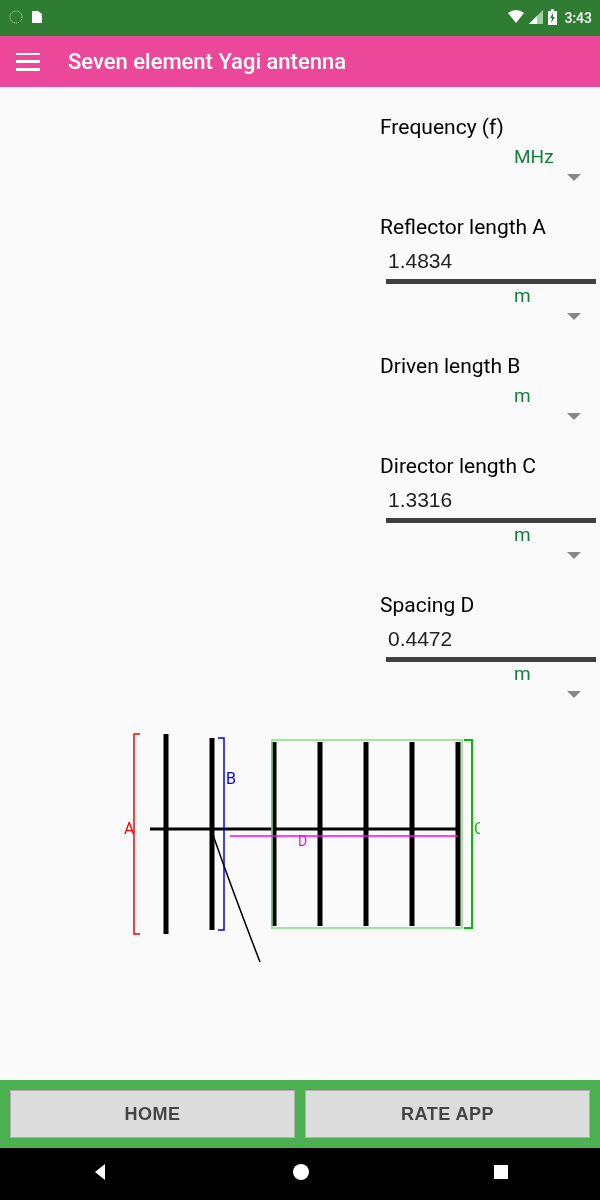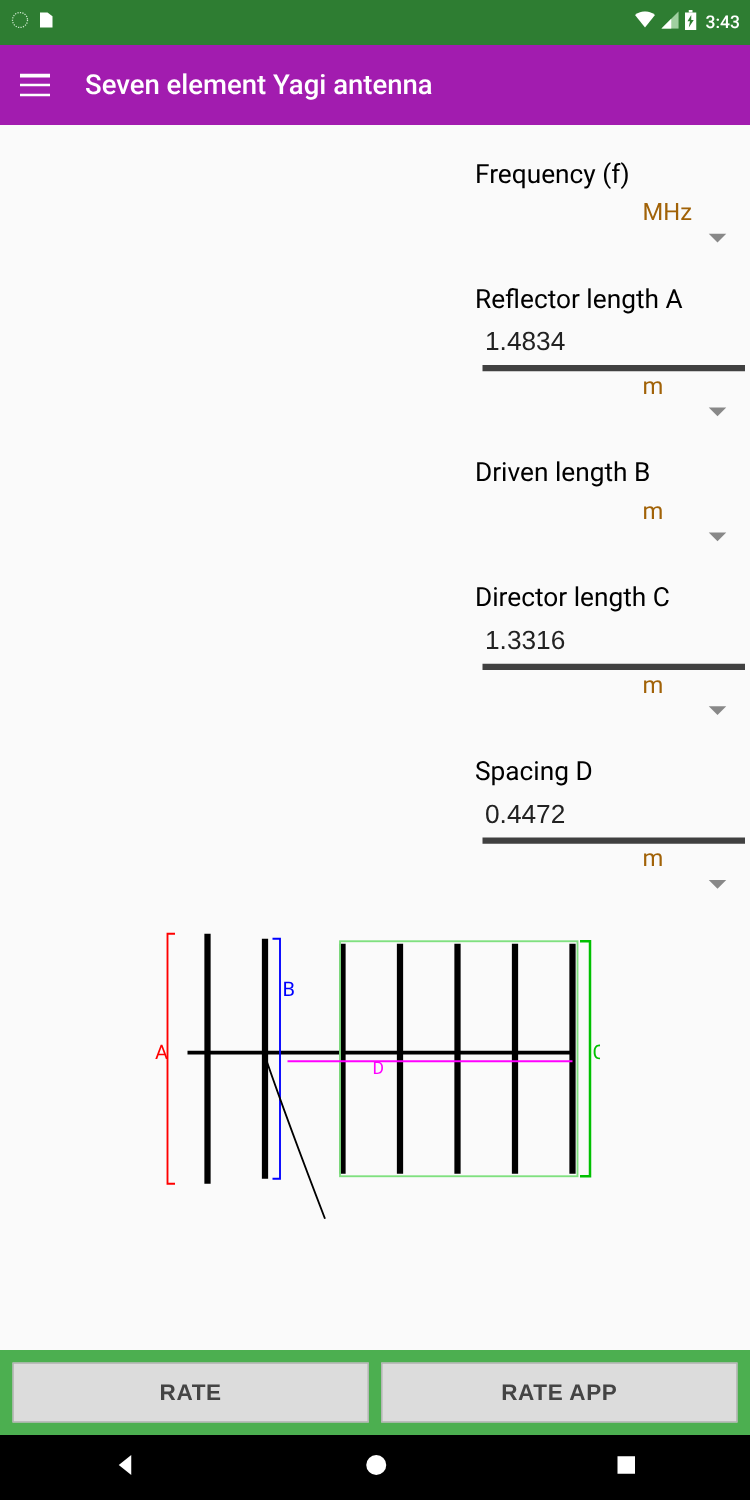--- a/index.html
+++ b/index.html
@@ -17,22 +17,22 @@
     background: #2e7d32;
     display: flex;
     align-items: center;
     padding: 0 8px;
     color: #fff;
     font-size: 14px;
   }
   .status-left { display: flex; gap: 6px; align-items: center; }
   .status-right { margin-left: auto; display: flex; gap: 4px; align-items: center; }
   .app-bar {
-    height: 64px;
-    background: #a21caf;
+    height: 51px;
+    background: #ec4899;
     display: flex;
     align-items: center;
     padding: 0 16px;
     color: #fff;
   }
   .hamburger {
     width: 24px; height: 18px;
     display: flex; flex-direction: column; justify-content: space-between;
     margin-right: 28px;
   }
@@ -74,21 +74,21 @@
     position: absolute;
     left: 42px; top: 2px;
     width: 1px; height: 24px;
     background: #4caf50;
   }
   .unit-wrap {
     width: 100px;
     display: flex;
     align-items: center;
     font-size: 19px;
-    color: #a16207;
+    color: #15803d;
     padding-left: 18px;
     padding-bottom: 6px;
   }
   .dropdown {
     width: 44px;
     display: flex;
     align-items: center;
     justify-content: center;
     padding-bottom: 6px;
   }
@@ -246,21 +246,21 @@
       <text x="354" y="110" fill="#00c000" font-size="16">C</text>
 
       <line x1="110" y1="112" x2="338" y2="112" stroke="magenta" stroke-width="1.5"></line>
       <text x="178" y="122" fill="magenta" font-size="14">D</text>
     </svg>
   </div>
 
 </div>
 
 <div class="bottom-bar">
-  <button class="btn">RATE</button>
+  <button class="btn">HOME</button>
   <button class="btn">RATE APP</button>
 </div>
 
 <div class="nav-bar">
   <span class="nav-icon">
     <svg width="22" height="22" viewBox="0 0 22 22">
         <path d="M16 3 L6 11 L16 19 Z" fill="#fff"></path>
       </svg>
   </span>
   <span class="nav-icon">

